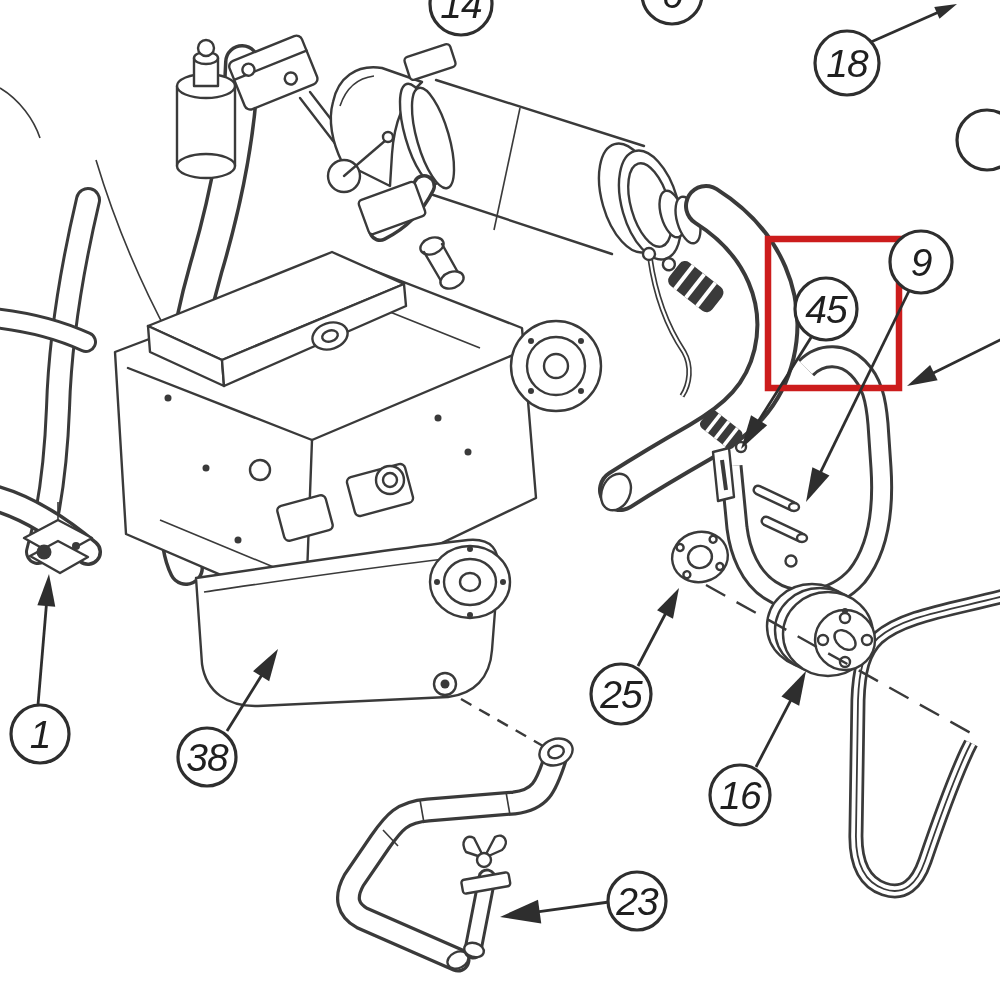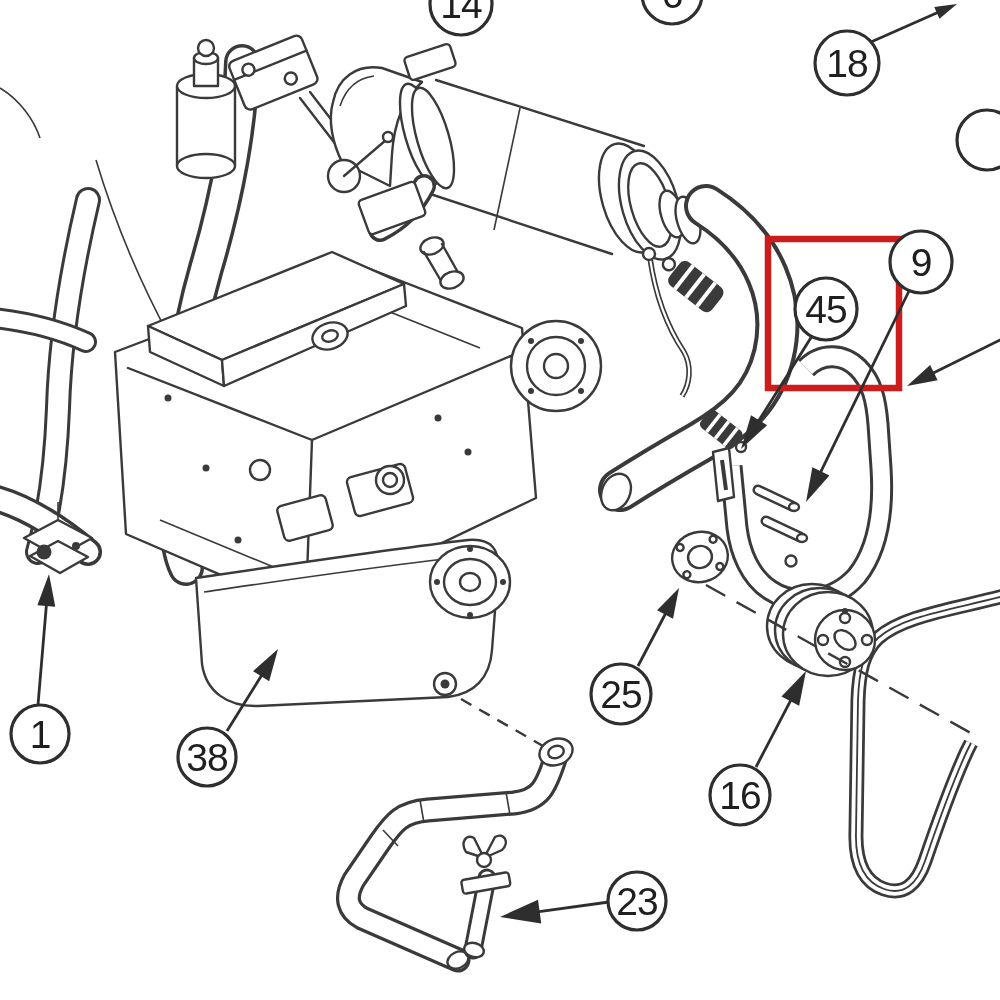--- a/index.html
+++ b/index.html
@@ -1,17 +1,17 @@
 <!DOCTYPE html>
 <html><head>
 <meta charset="utf-8">
 <style>
   html,body{margin:0;padding:0;background:#ffffff;}
   body{width:1000px;height:1000px;font-family:"Liberation Sans",sans-serif;position:relative;overflow:hidden;}
-  #stage{width:1000px;height:724px;position:relative;}
+  #stage{width:1000px;height:724px;position:relative;font-style:italic;}
   svg{display:block;}
   .ln{fill:none;stroke:#3a3a3a;stroke-width:2.4;stroke-linecap:round;stroke-linejoin:round;}
   .w{fill:#ffffff;stroke:#3a3a3a;stroke-width:2.4;stroke-linejoin:round;}
   .dk{fill:#3a3a3a;stroke:none;}
   .thin{fill:none;stroke:#3a3a3a;stroke-width:1.6;}
   text.callout{font-family:"Liberation Sans",sans-serif;letter-spacing:-1px;}
 </style>
 </head>
 <body>
 

